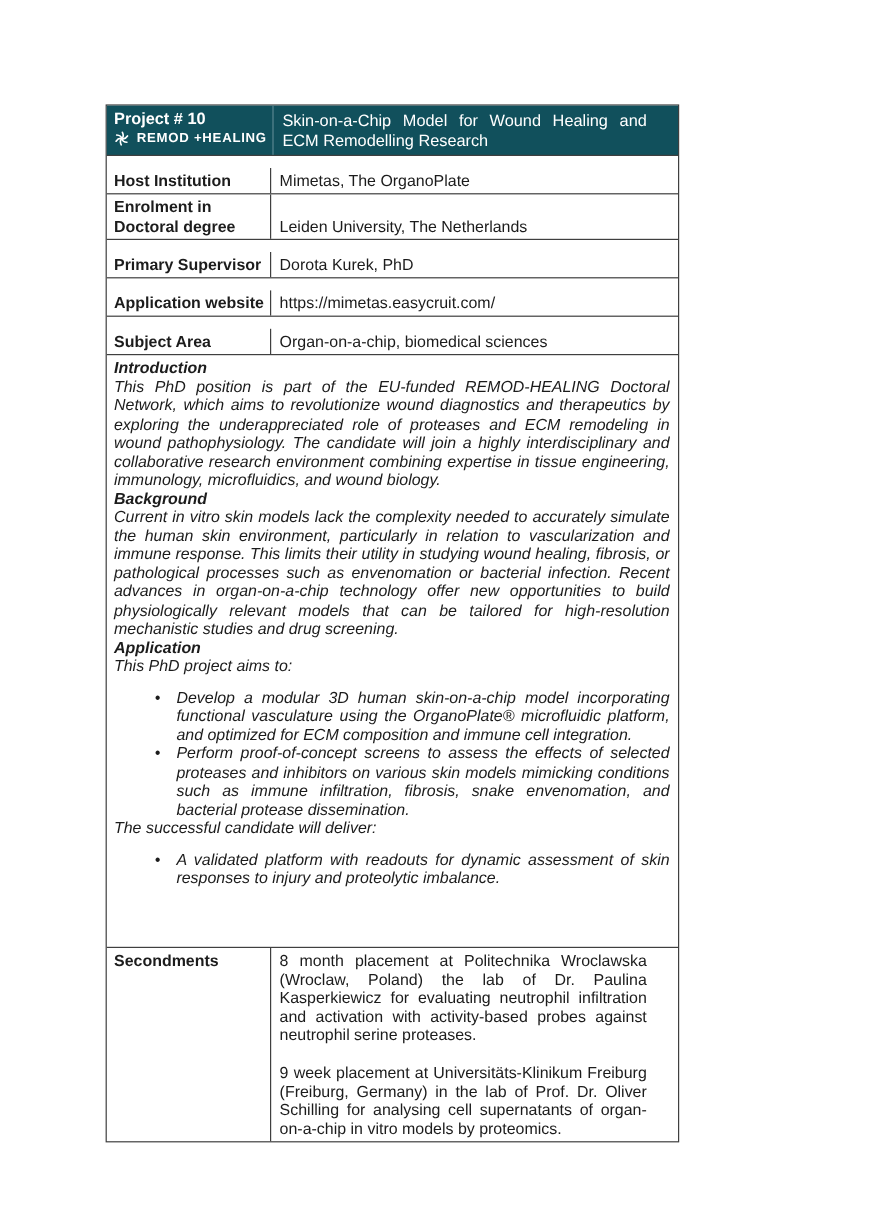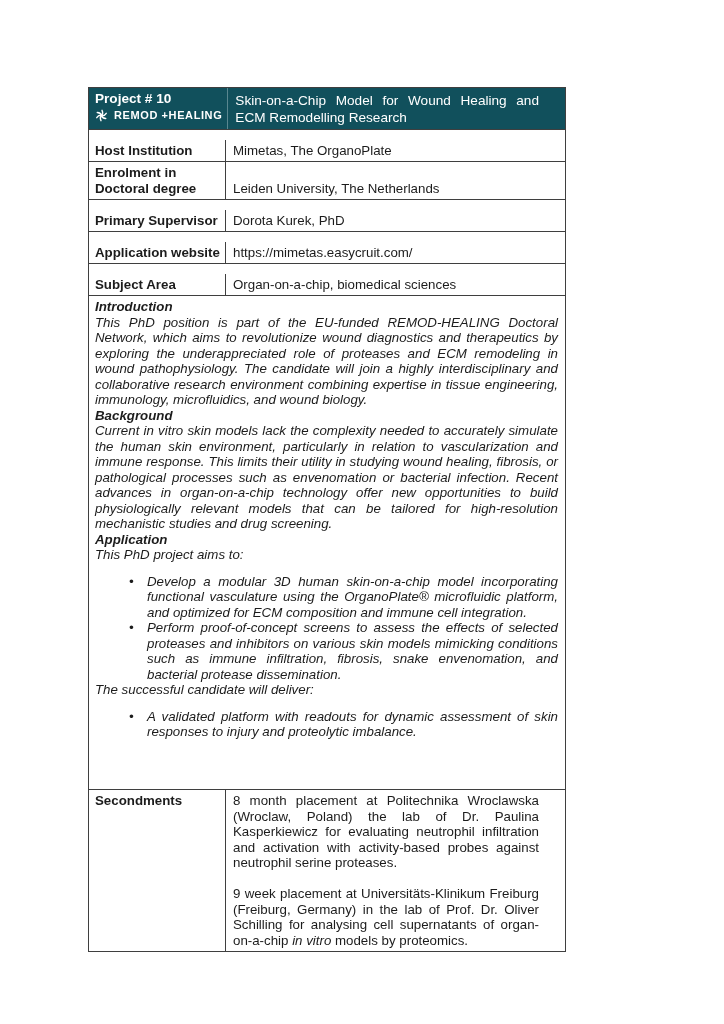--- a/index.html
+++ b/index.html
@@ -38,21 +38,21 @@
   ul.blist{ list-style:none;margin-top:11px; }
   ul.blist li{ display:flex; }
   .b-dot{ flex:0 0 18px; margin-left:34px; text-align:left; }
   .b-dot::before{ content:"\2022"; }
   .b-text{ flex:1; text-align:justify; }
 
   
   .row-secondments{ min-height:138px; }
   .row-secondments .cell-value p{ text-align:justify; }
   .row-secondments .cell-value p.p1{ margin-bottom:15.5px; }
-  .it{ font-style:italic; }
+  .it{ }
 </style>
 </head>
 <body>
 
 <div class="doc-table">
 
   <div class="row row-header">
     <div class="cell-label">
       <div class="proj-label">Project # 10</div>
       <div class="logo-line">

